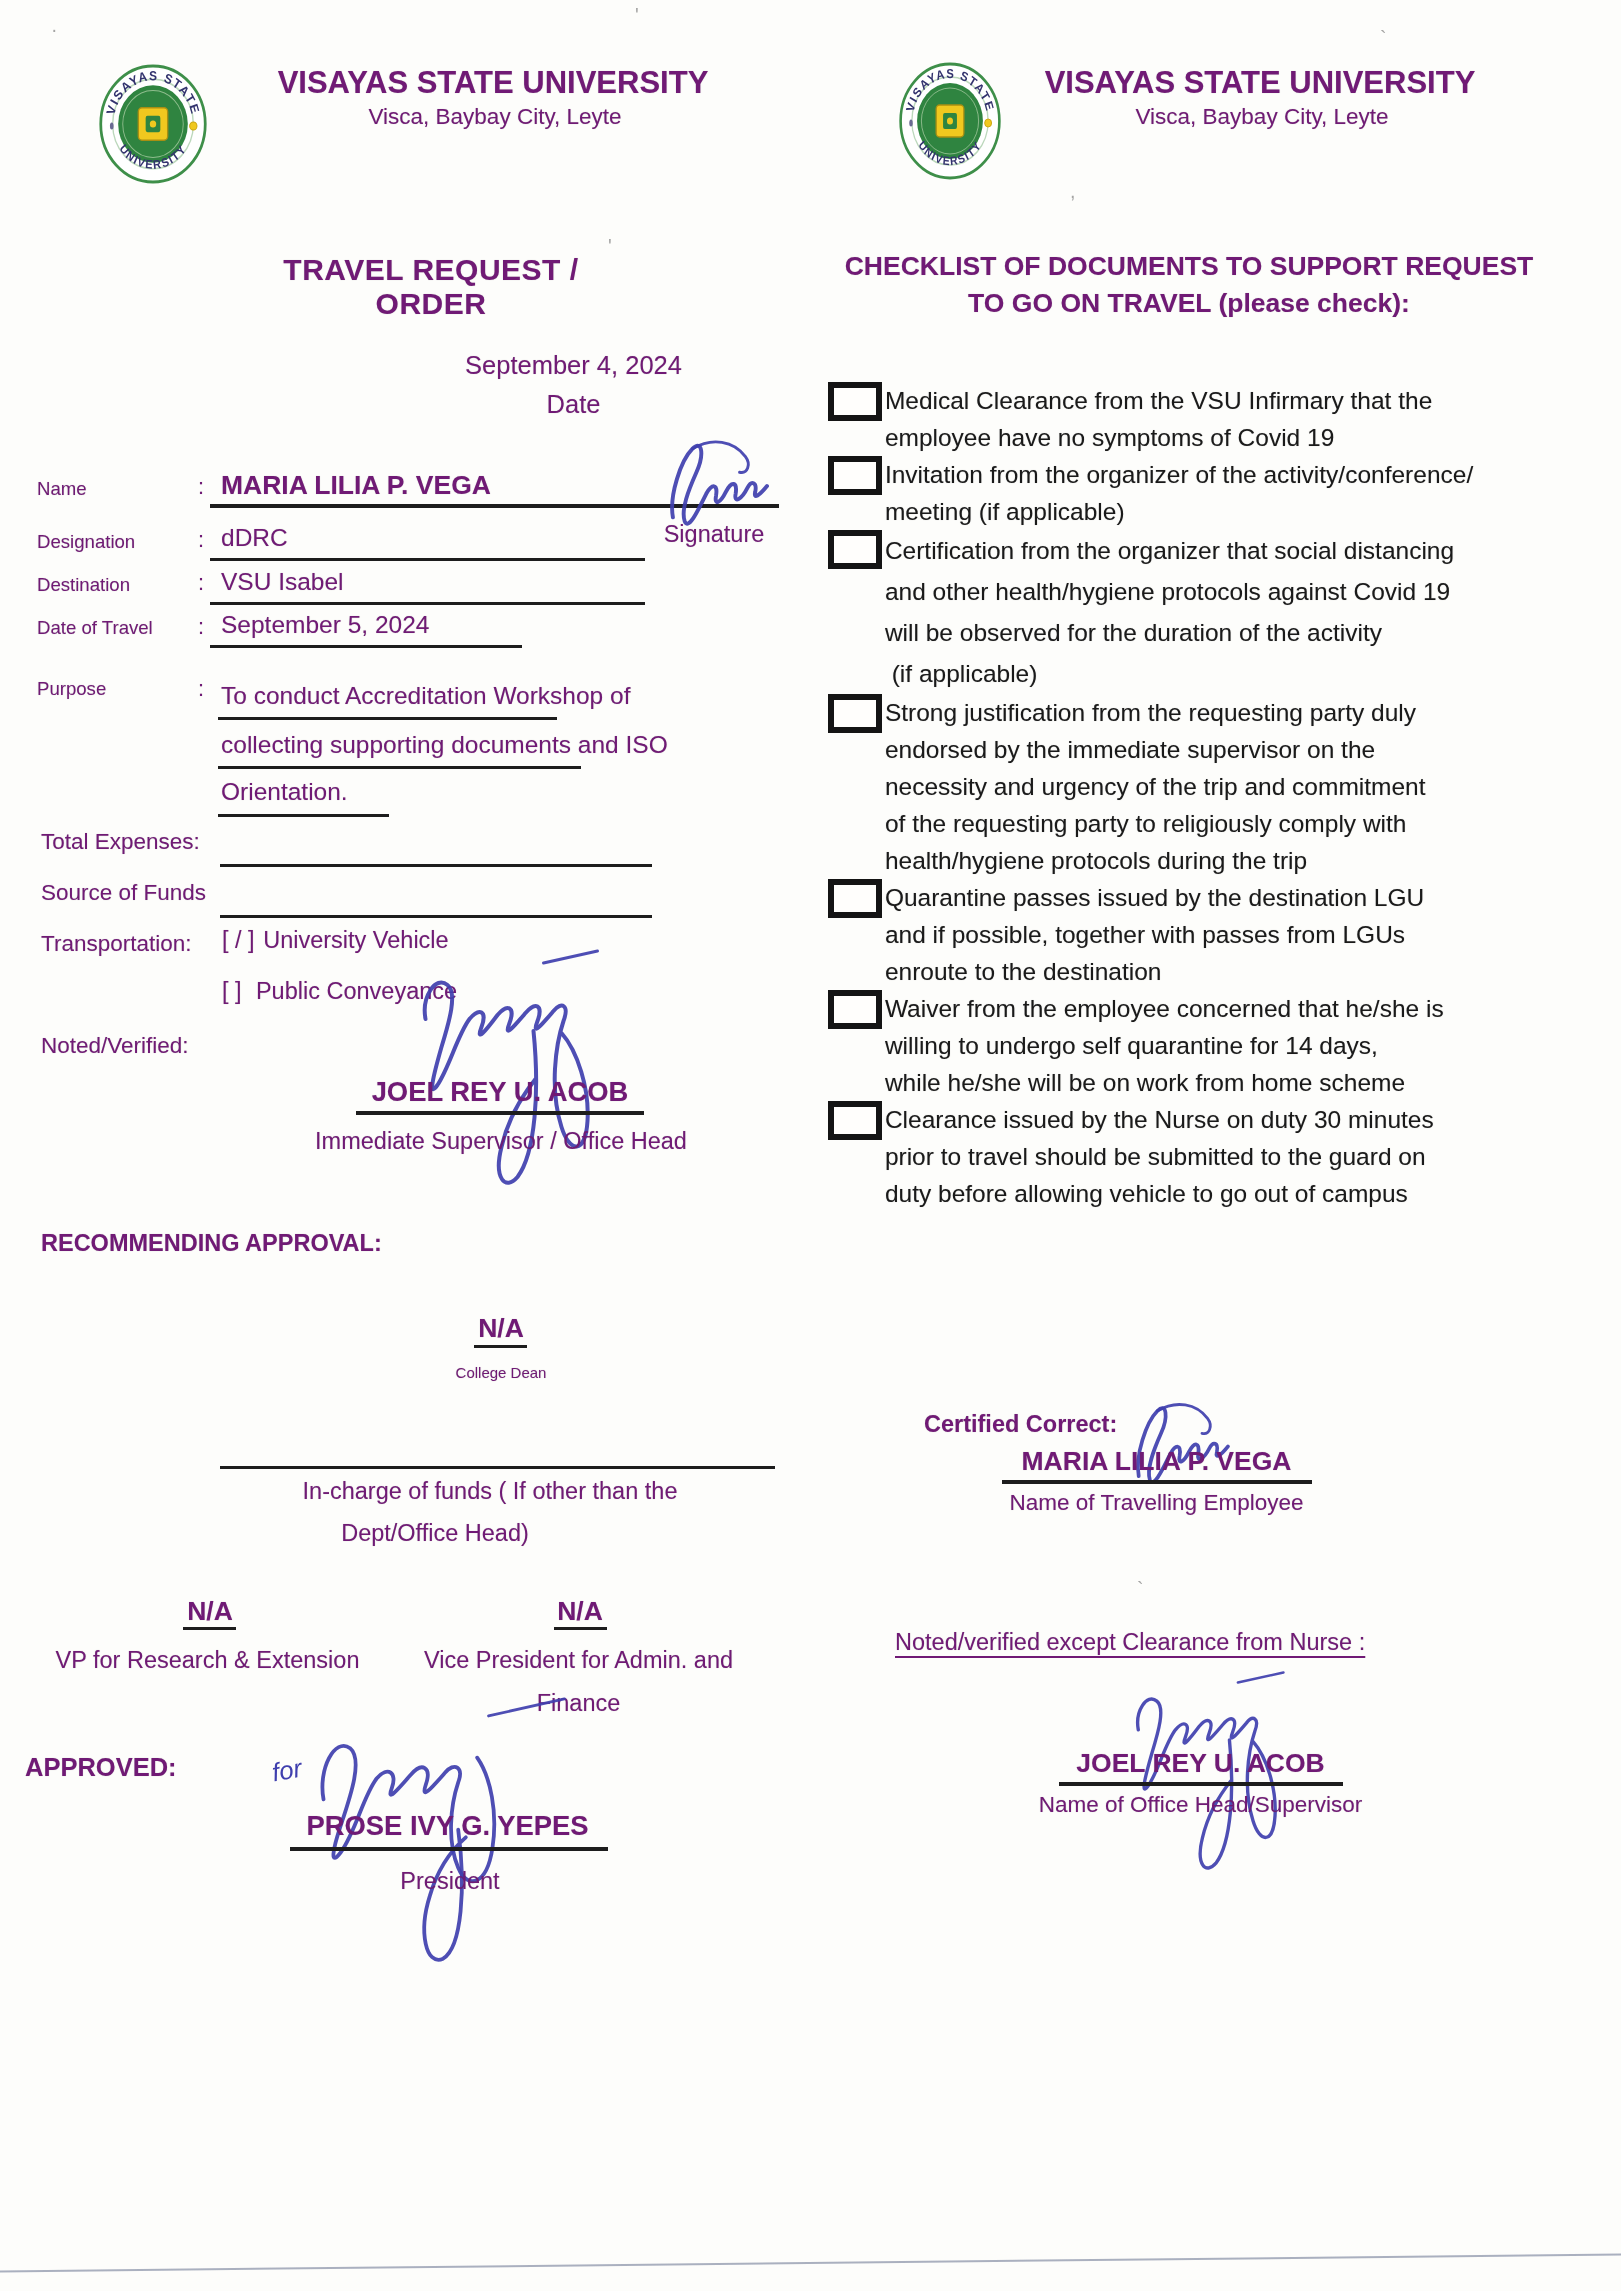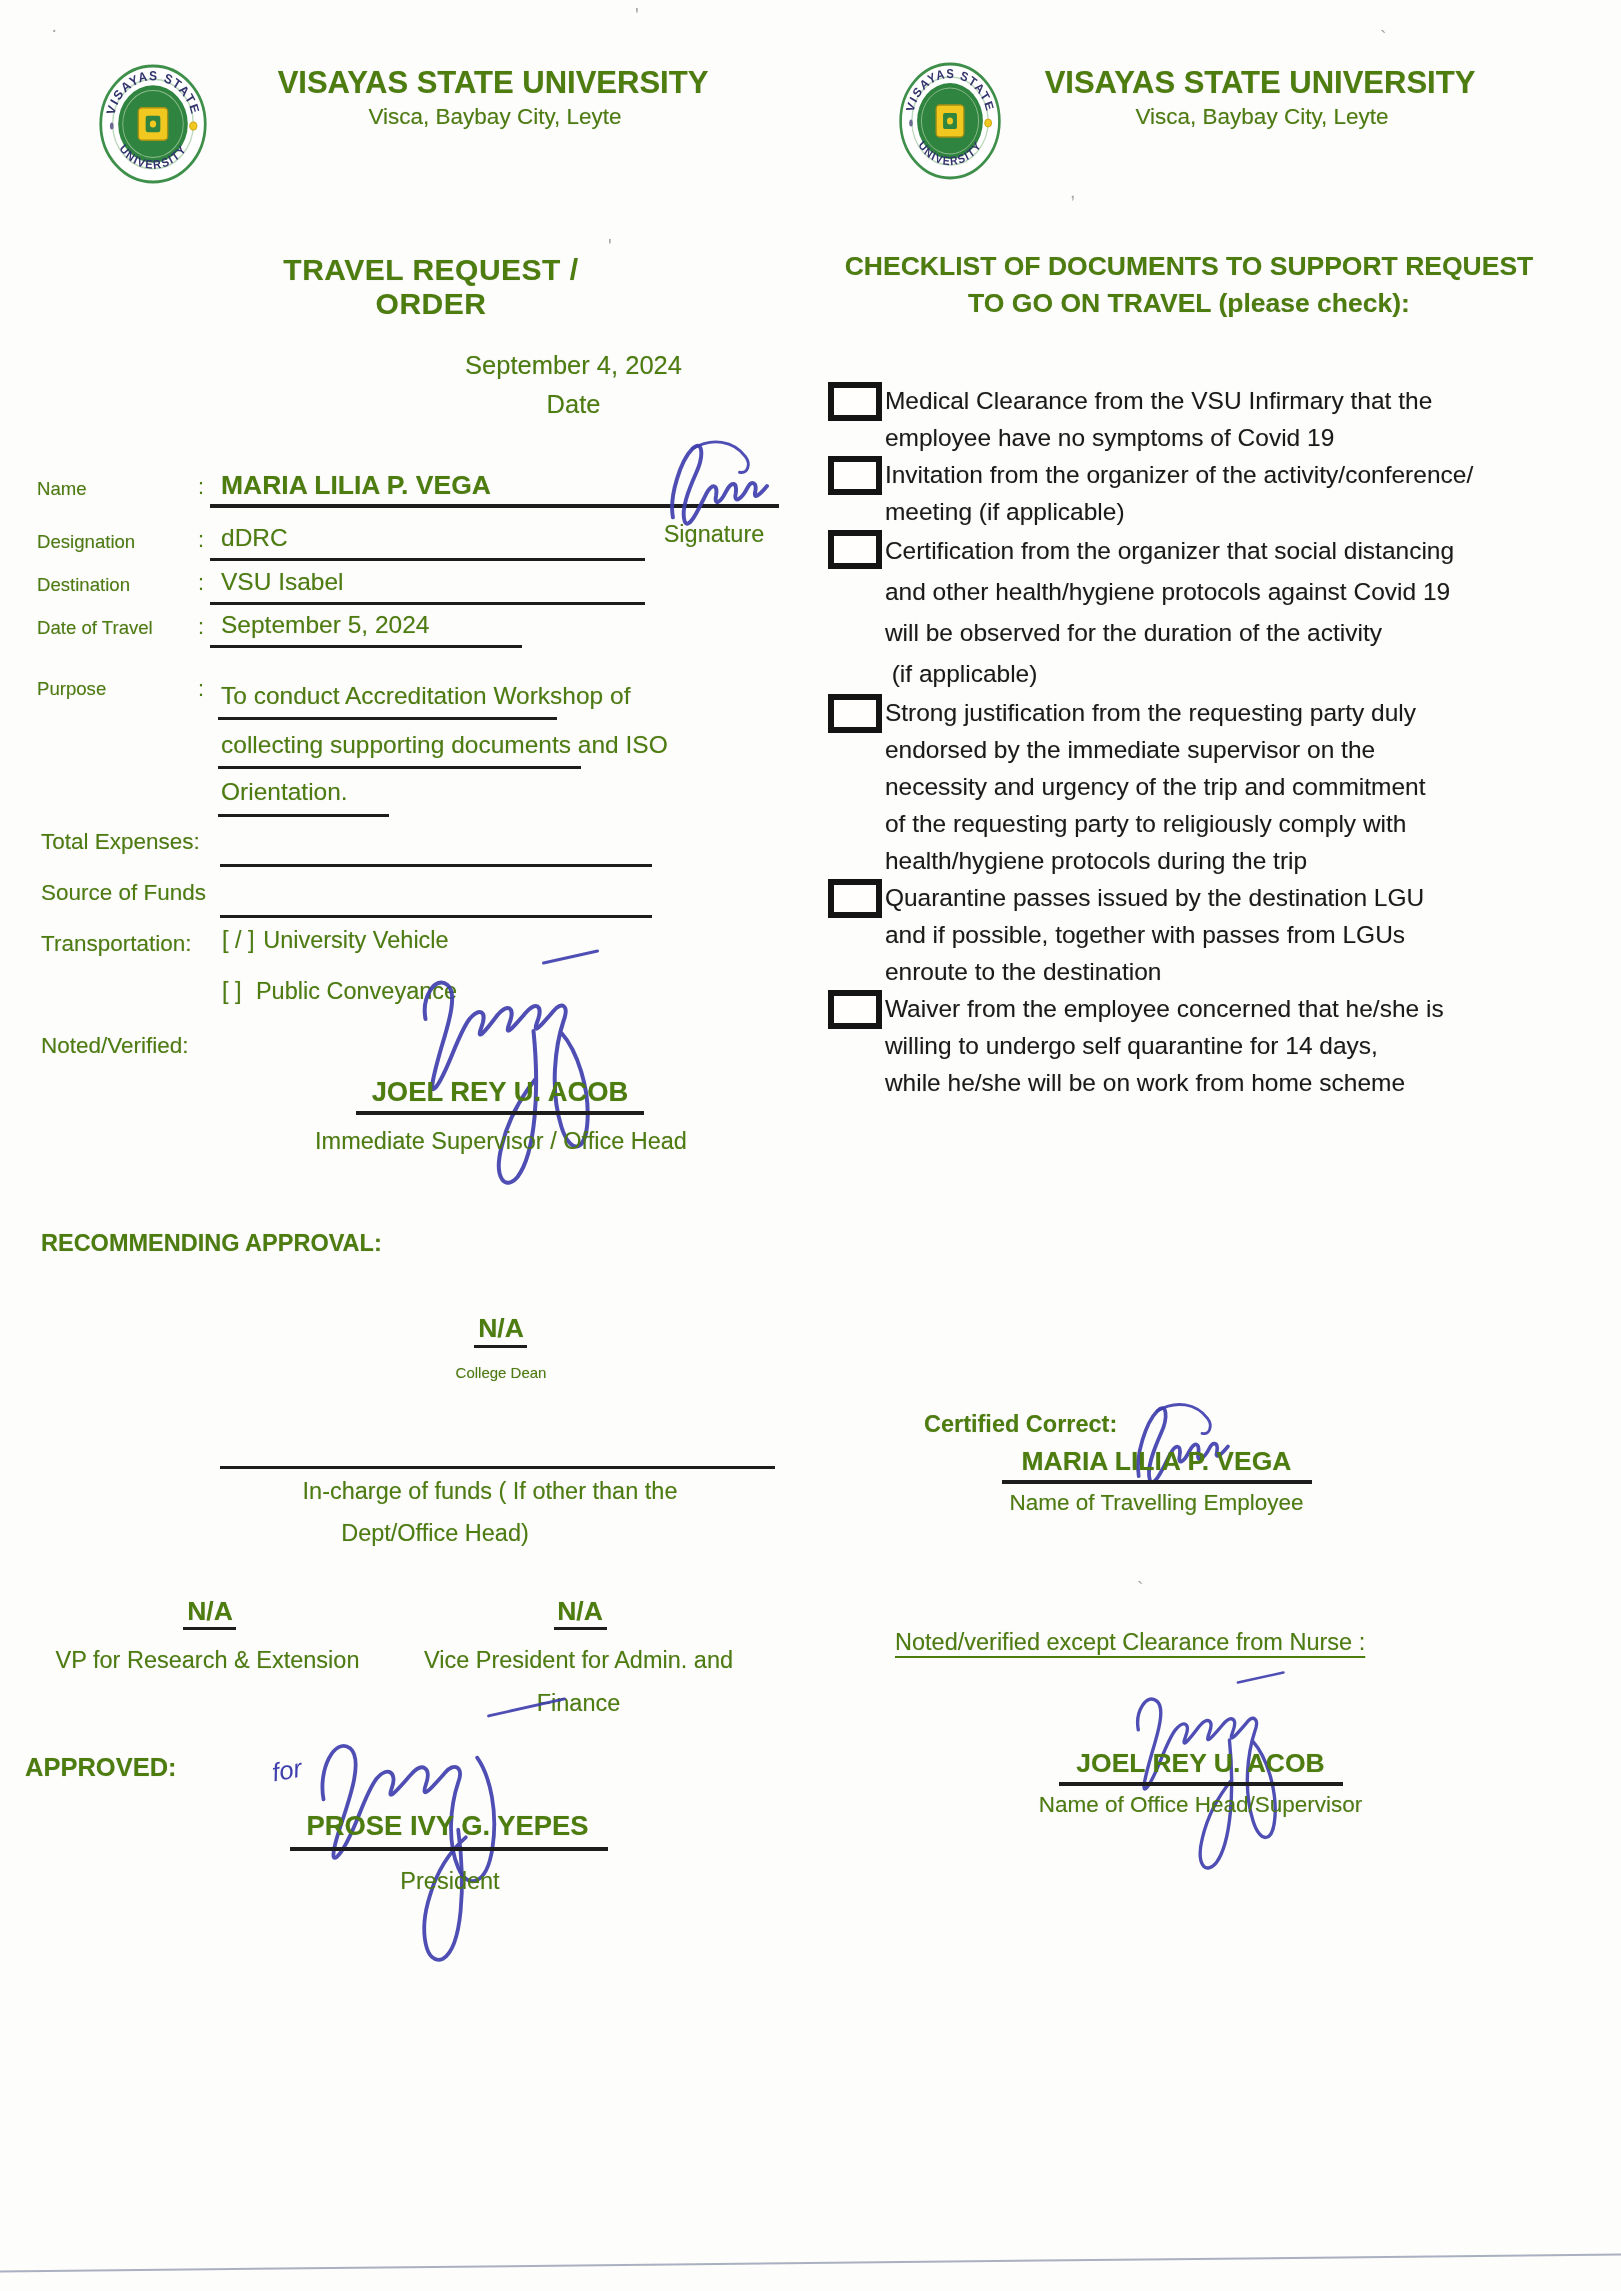--- a/index.html
+++ b/index.html
@@ -8,21 +8,21 @@
     position:relative;
     width:1621px;height:2292px;
     background:#fdfdfb;
     font-family:"Liberation Sans", sans-serif;
     color:#1f1f1f;
     overflow:hidden;
   }
   .abs{position:absolute;}
   .ctr{text-align:center;}
   .b{font-weight:bold;}
-  .ink{color:#4d7c0f;text-shadow:0 0 1px rgba(30,30,30,.25);}
+  .ink{color:#701a75;text-shadow:0 0 1px rgba(30,30,30,.25);}
   .rule{position:absolute;background:#1d1d1d;height:2.9px;}
   .lbl{font-size:18.6px;}
   .val{font-size:24.5px;}
   .sig-svg path{fill:none;stroke:var(--sig,#3f3fae);stroke-width:4;stroke-linecap:round;stroke-linejoin:round;opacity:.92;}
   .sig-svg .thin{stroke-width:3;}
   .check-item{display:flex;align-items:flex-start;}
   .checkbox{flex:0 0 auto;width:42px;height:26.5px;border:6.9px solid #141414;margin-right:2.9px;background:#fffefc;}
   .check-text{white-space:pre-line;font-size:24.5px;line-height:37px;width:667px;color:#1a1a1a;text-shadow:0 0 1px rgba(30,30,30,.25);}
   .loose .check-text{line-height:41px;}
   .seal-text{font-weight:bold;letter-spacing:1.5px;}
@@ -222,20 +222,26 @@
           <div class="check-text">Quarantine passes issued by the destination LGU
 and if possible, together with passes from LGUs
 enroute to the destination</div>
         </div>
         <div class="check-item">
           <span class="checkbox"></span>
           <div class="check-text">Waiver from the employee concerned that he/she is
 willing to undergo self quarantine for 14 days,
 while he/she will be on work from home scheme</div>
         </div>
+        <div class="check-item">
+          <span class="checkbox"></span>
+          <div class="check-text">Clearance issued by the Nurse on duty 30 minutes
+prior to travel should be submitted to the guard on
+duty before allowing vehicle to go out of campus</div>
+        </div>
       </div>
 
     <div class="abs b ink" style="left:924px;top:1411px;font-size:23.5px;">Certified Correct:</div>
     <div class="abs" style="left:1125px;top:1398px;">
       <svg class="sig-svg" width="113" height="93" viewBox="0 0 120 100">
         <path d="M14,84 C10,62 22,26 34,14 C44,4 46,20 38,38 C30,56 22,76 26,88 C30,98 40,76 48,60 C54,49 60,50 58,62 C56,72 62,70 68,58 C74,46 80,48 78,60 C76,70 84,66 90,54 C94,46 100,48 98,58 C96,66 102,62 110,52"></path>
         <path class="thin" d="M34,14 C54,2 76,6 88,22 C94,30 90,40 82,38"></path>
       </svg>
     </div>
     <div class="abs ctr b ink" style="left:990px;top:1446px;width:333px;font-size:26.5px;">MARIA LILIA P. VEGA</div>

